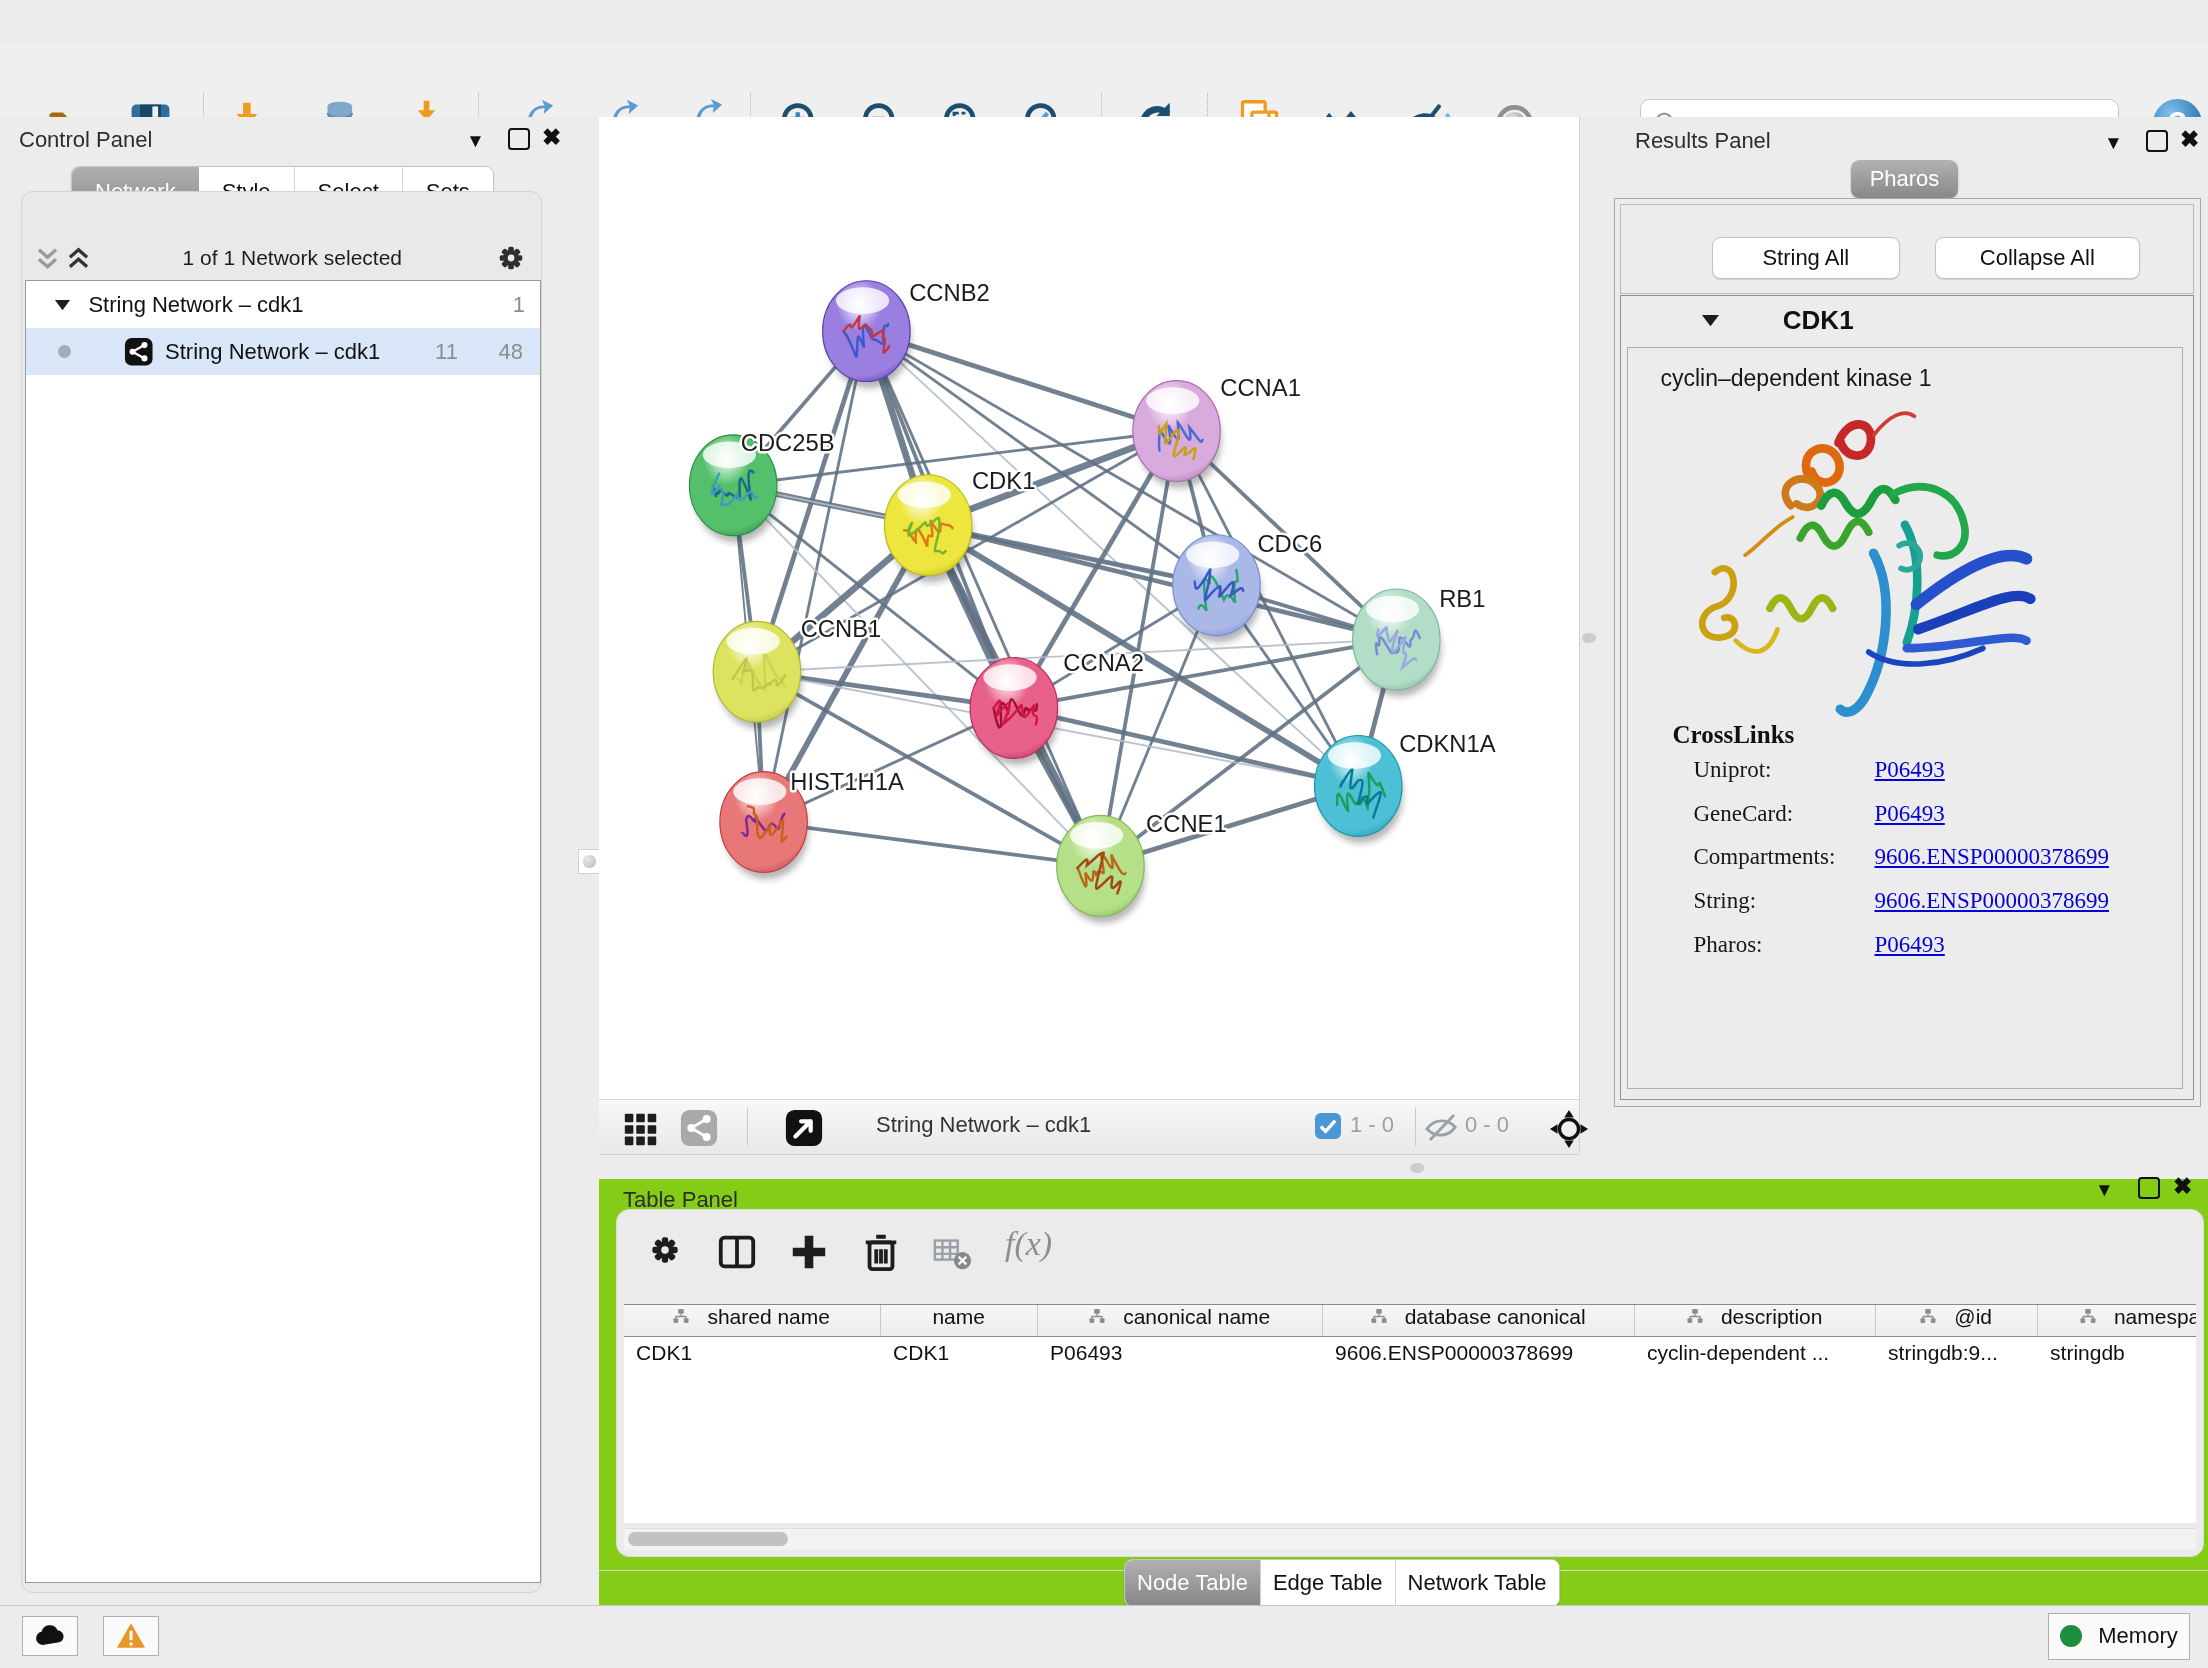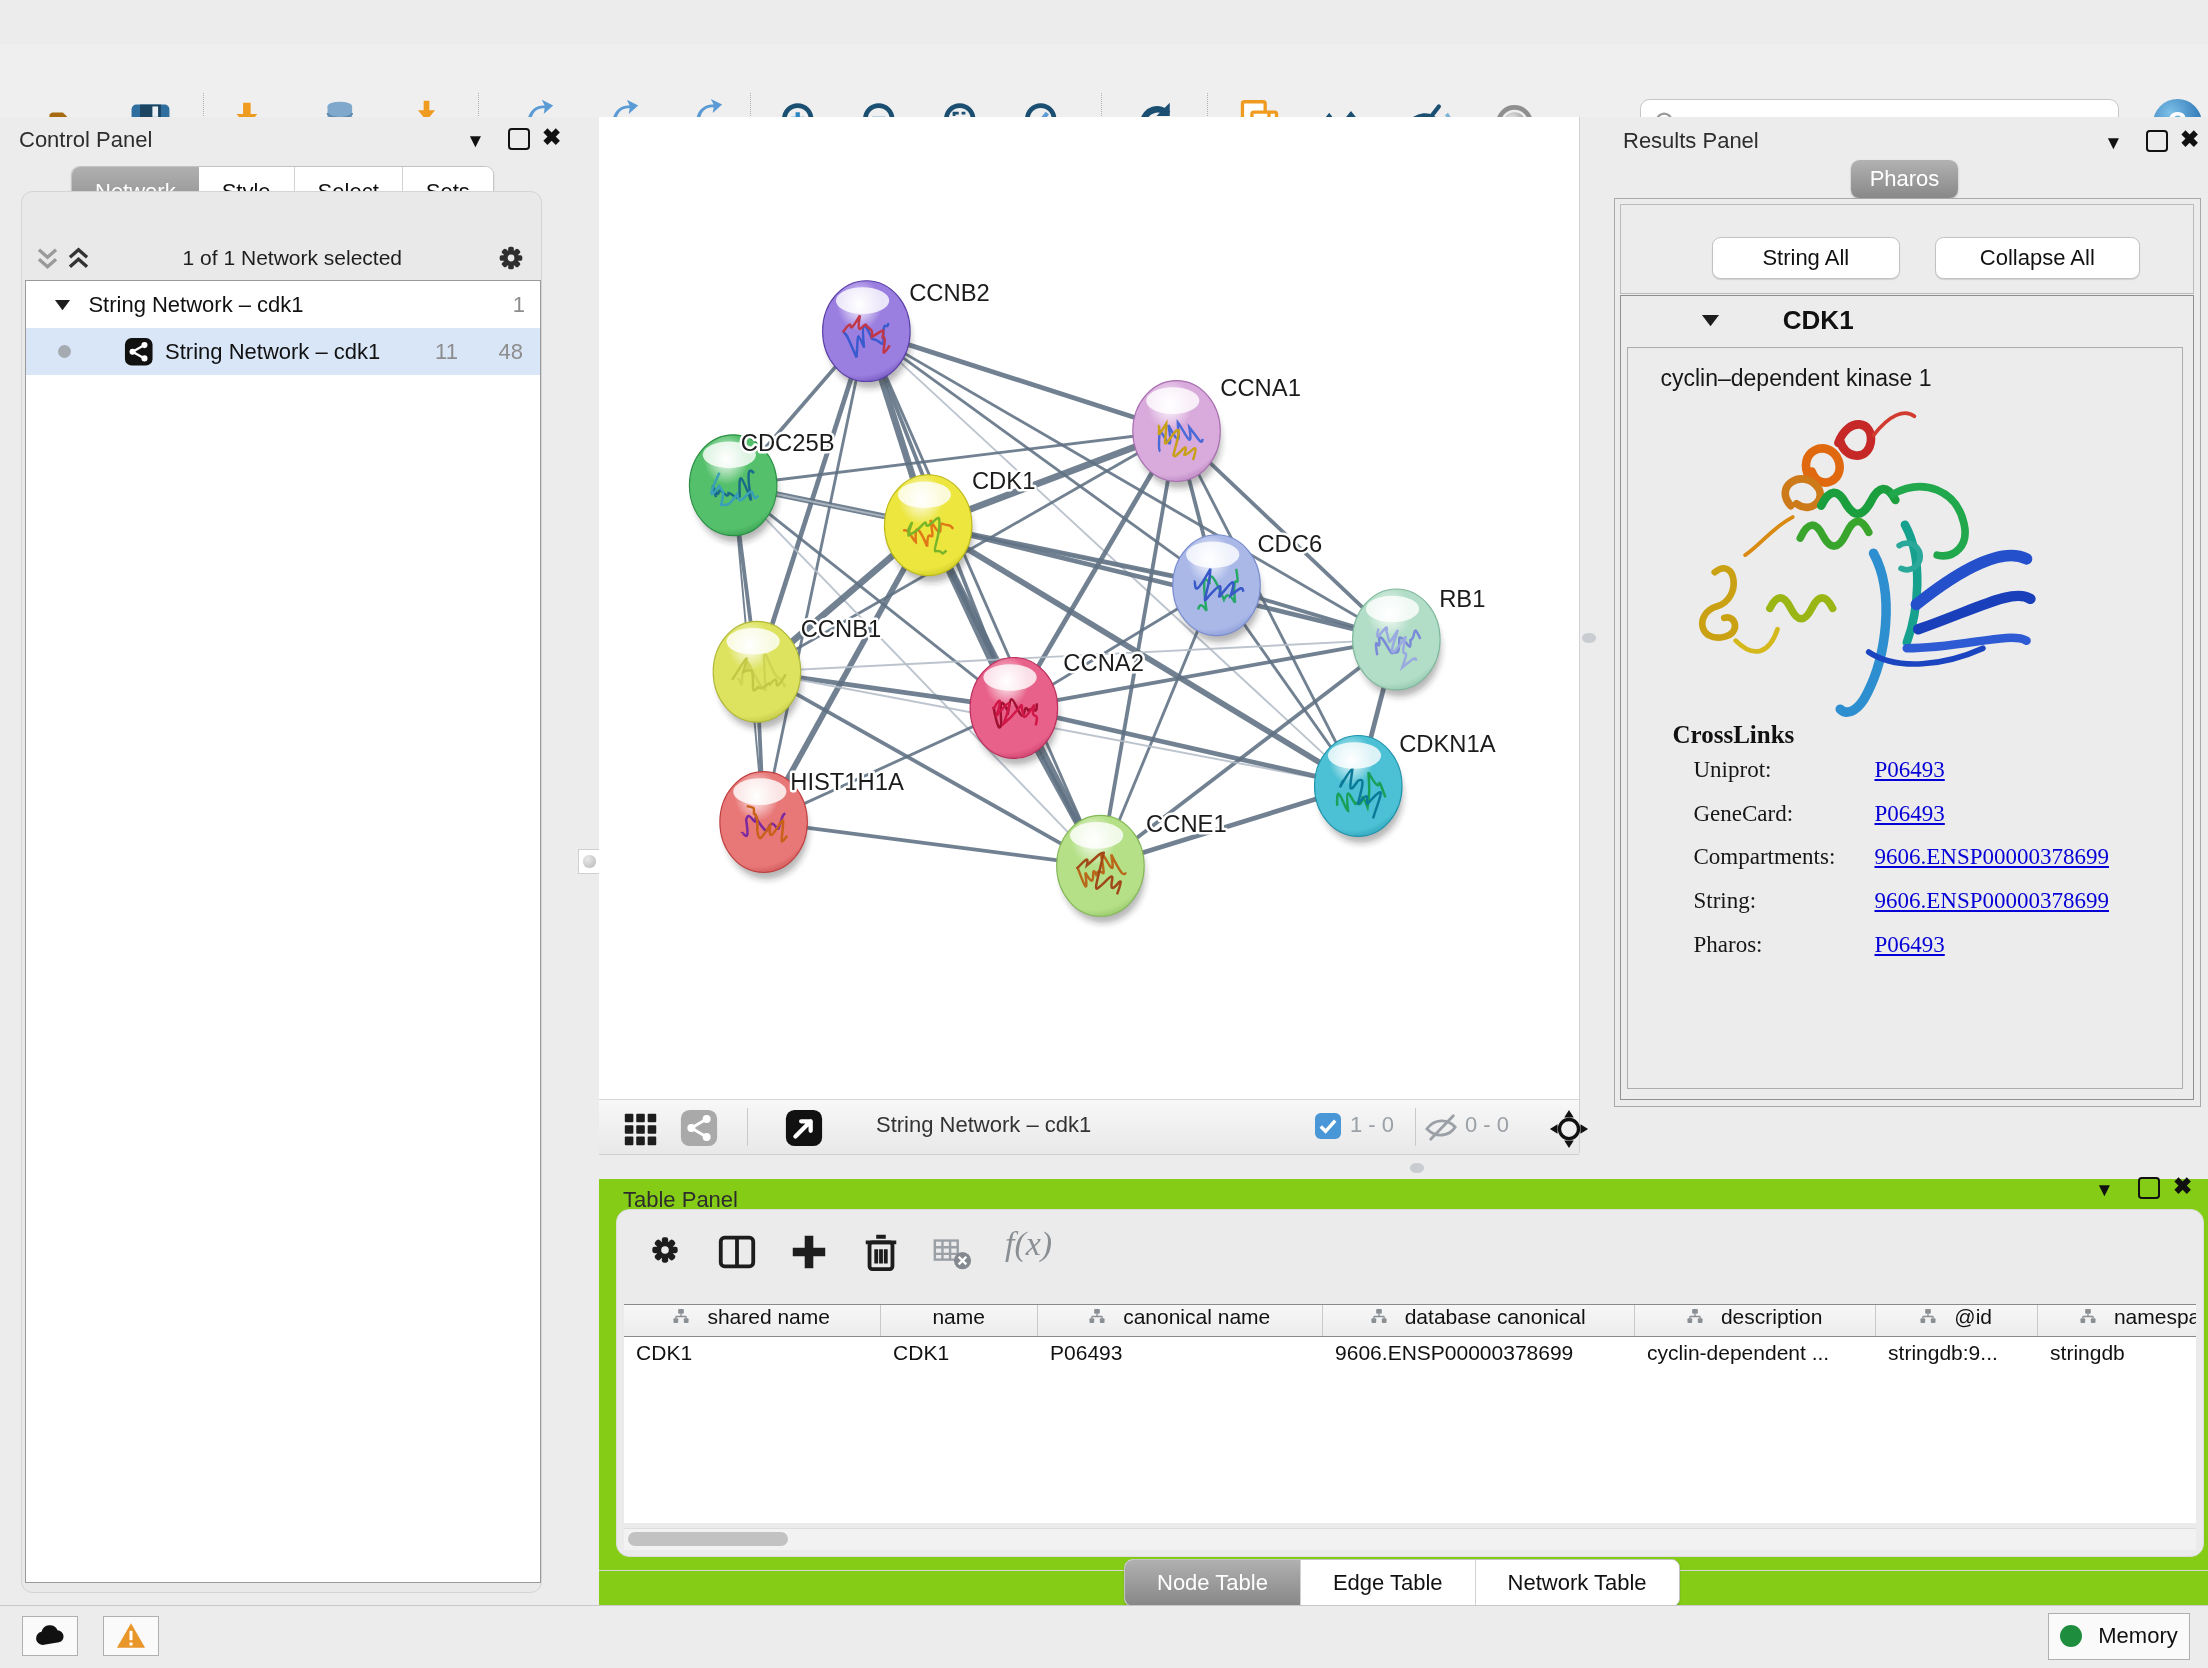--- a/index.html
+++ b/index.html
@@ -70,21 +70,21 @@
   .thead{position:absolute;left:6.7px;top:94px;width:1572px;height:31px;display:flex;background:linear-gradient(#f7f7f7,#ececec);border-top:1.4px solid #8a8a8a;border-bottom:1.4px solid #8a8a8a;overflow:hidden;}
   .th{flex:none;display:flex;align-items:flex-start;justify-content:center;gap:18px;font-size:21px;color:#111;border-right:1px solid #c9c9c9;box-sizing:border-box;}
   .tbodyrow{position:absolute;left:6.7px;top:127px;width:1572px;height:32px;background:#fff;display:flex;overflow:hidden;}
   .tbody-fill{position:absolute;left:6.7px;top:159px;width:1572px;height:154px;background:#fff;}
   .td{flex:none;font-size:21px;color:#111;padding-left:12.4px;box-sizing:border-box;display:flex;align-items:center;white-space:nowrap;overflow:hidden;}
   .hscroll{position:absolute;left:6.7px;top:318px;width:1572px;height:21px;background:#f2f2f2;border-top:1px solid #ddd;}
   .hthumb{position:absolute;left:4.8px;top:2.9px;width:160px;height:14.3px;border-radius:7.6px;background:#c2c2c2;}
   .bottomtabs{position:absolute;left:0;top:380px;width:1609px;height:46px;}
   .bottomtabs .line{position:absolute;left:0;top:11.4px;width:100%;border-top:1px solid #d8d8d8;}
   .btabs{position:absolute;left:525px;top:0;height:46px;display:flex;border-radius:8.6px;overflow:hidden;border:1px solid #c4c4c4;background:#fff;box-shadow:0 1px 1.9px rgba(0,0,0,.18);}
-  .btab{font-size:22px;color:#111;display:flex;align-items:center;justify-content:center;padding:0 32px;background:#fff;border-right:1px solid #d2d2d2;}
+  .btab{font-size:22px;color:#111;display:flex;align-items:center;justify-content:center;padding:0 12px;background:#fff;border-right:1px solid #d2d2d2;}
   .btab.sel{background:linear-gradient(#b0b0b0,#878787);color:#fff;}
 
   
   .statusbar{left:0;top:1605px;width:2208px;height:63px;background:#ececec;border-top:1px solid #c8c8c8;}
   .sbtn{position:absolute;top:9.5px;height:38px;background:#fafafa;border:1.9px solid #b0b0b0;display:flex;align-items:center;justify-content:center;}
   .membtn{position:absolute;left:2048px;top:6.7px;width:140px;height:45px;background:#fafafa;border:1.9px solid #b0b0b0;display:flex;align-items:center;justify-content:center;gap:16px;font-size:22px;color:#111;}
   .memdot{width:22px;height:22px;border-radius:50%;background:#1e8e3e;}
   text.nlabel{font-family:"Liberation Sans",sans-serif;font-size:25px;fill:#1b1b1b;paint-order:stroke;stroke:#ffffff;stroke-width:5px;stroke-linejoin:round;}
 </style>
 </head>
@@ -561,21 +561,21 @@
       <g fill="#111">
           <path d="M22 2 l5 8 h-10z"></path>
           <path d="M22 42 l-5-8 h10z"></path>
           <path d="M2 22 l8-5 v10z"></path>
           <path d="M42 22 l-8 5 v-10z"></path>
         </g>
     </svg>
   </div>
 
   <div class="abs rpanel">
-    <div class="ptitle abs" style="left:25px;top:11.4px">Results Panel</div>
+    <div class="ptitle abs" style="left:37px;top:11.4px">Results Panel</div>
     <div class="pctl" style="left:506px;top:15px">▼</div>
     <div class="sqbtn" style="left:548px;top:13.3px"></div>
     <div class="xbtn" style="left:582px;top:13.3px">✖</div>
     <div class="stringtab">Pharos</div>
 
     <div class="router">
       <div class="rbtnbox">
         <div class="rbtn" style="left:91px;width:186px">String All</div>
         <div class="rbtn" style="left:314px;width:203px">Collapse All</div>
       </div>

